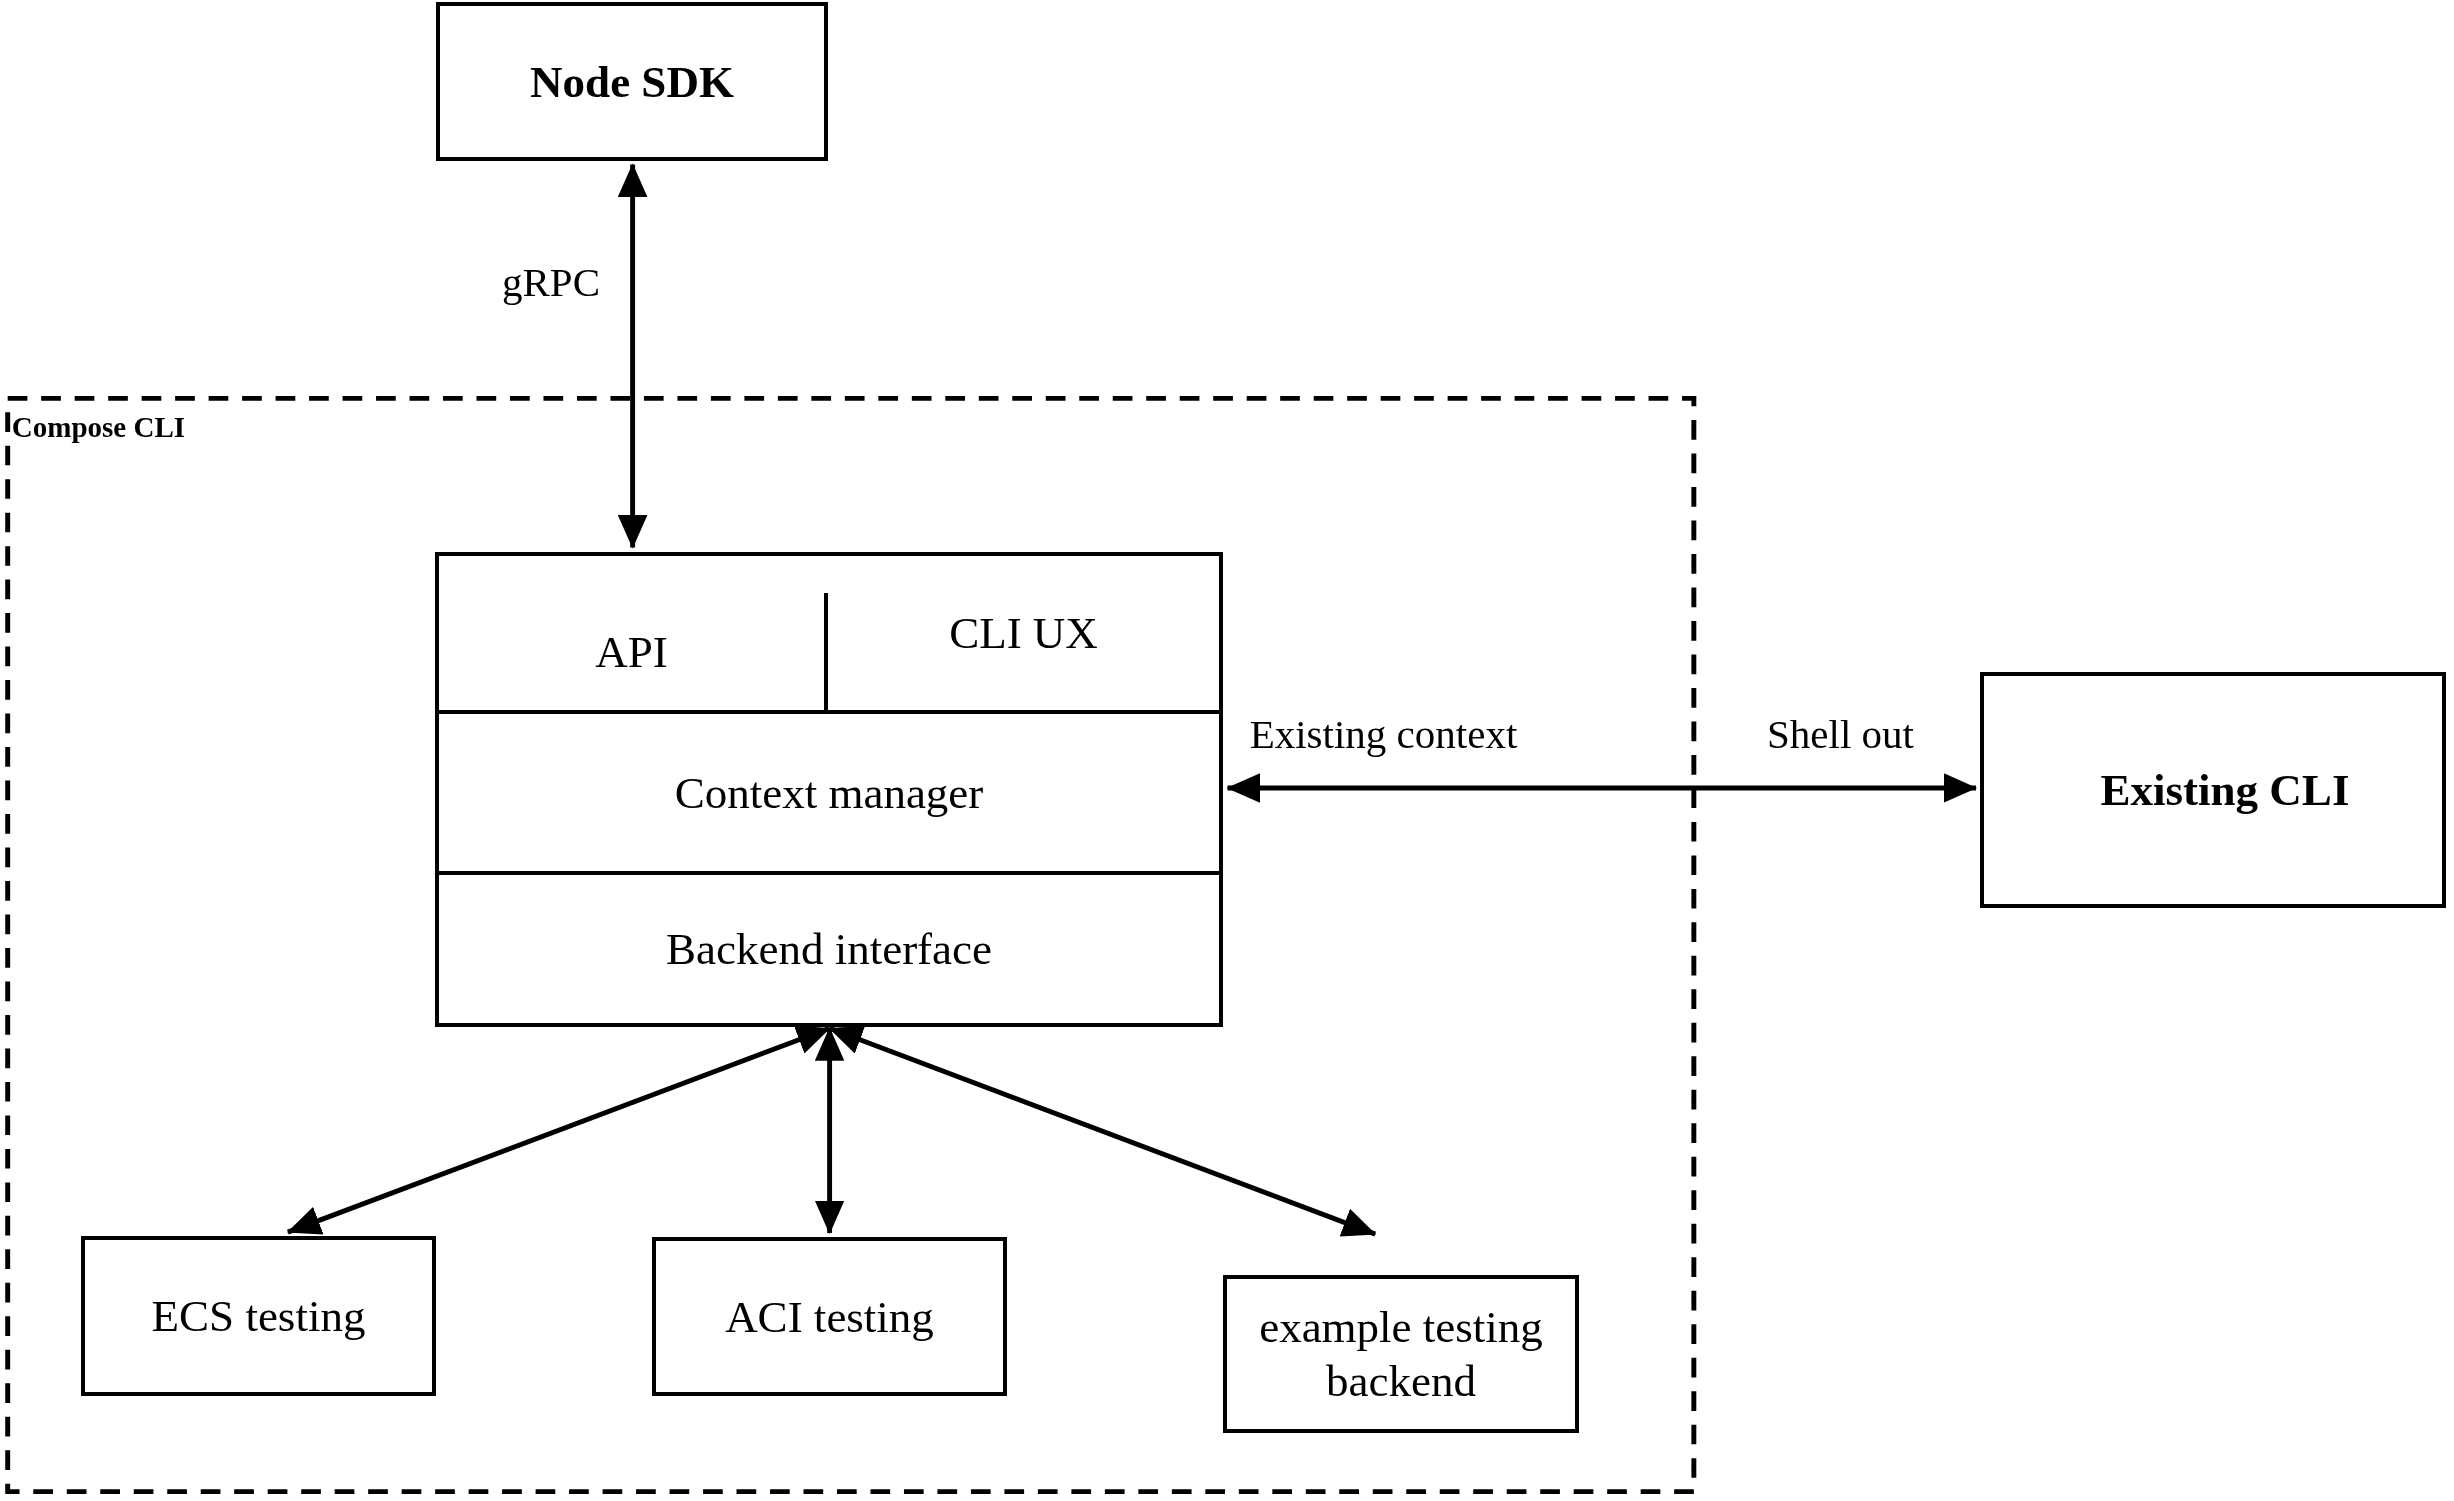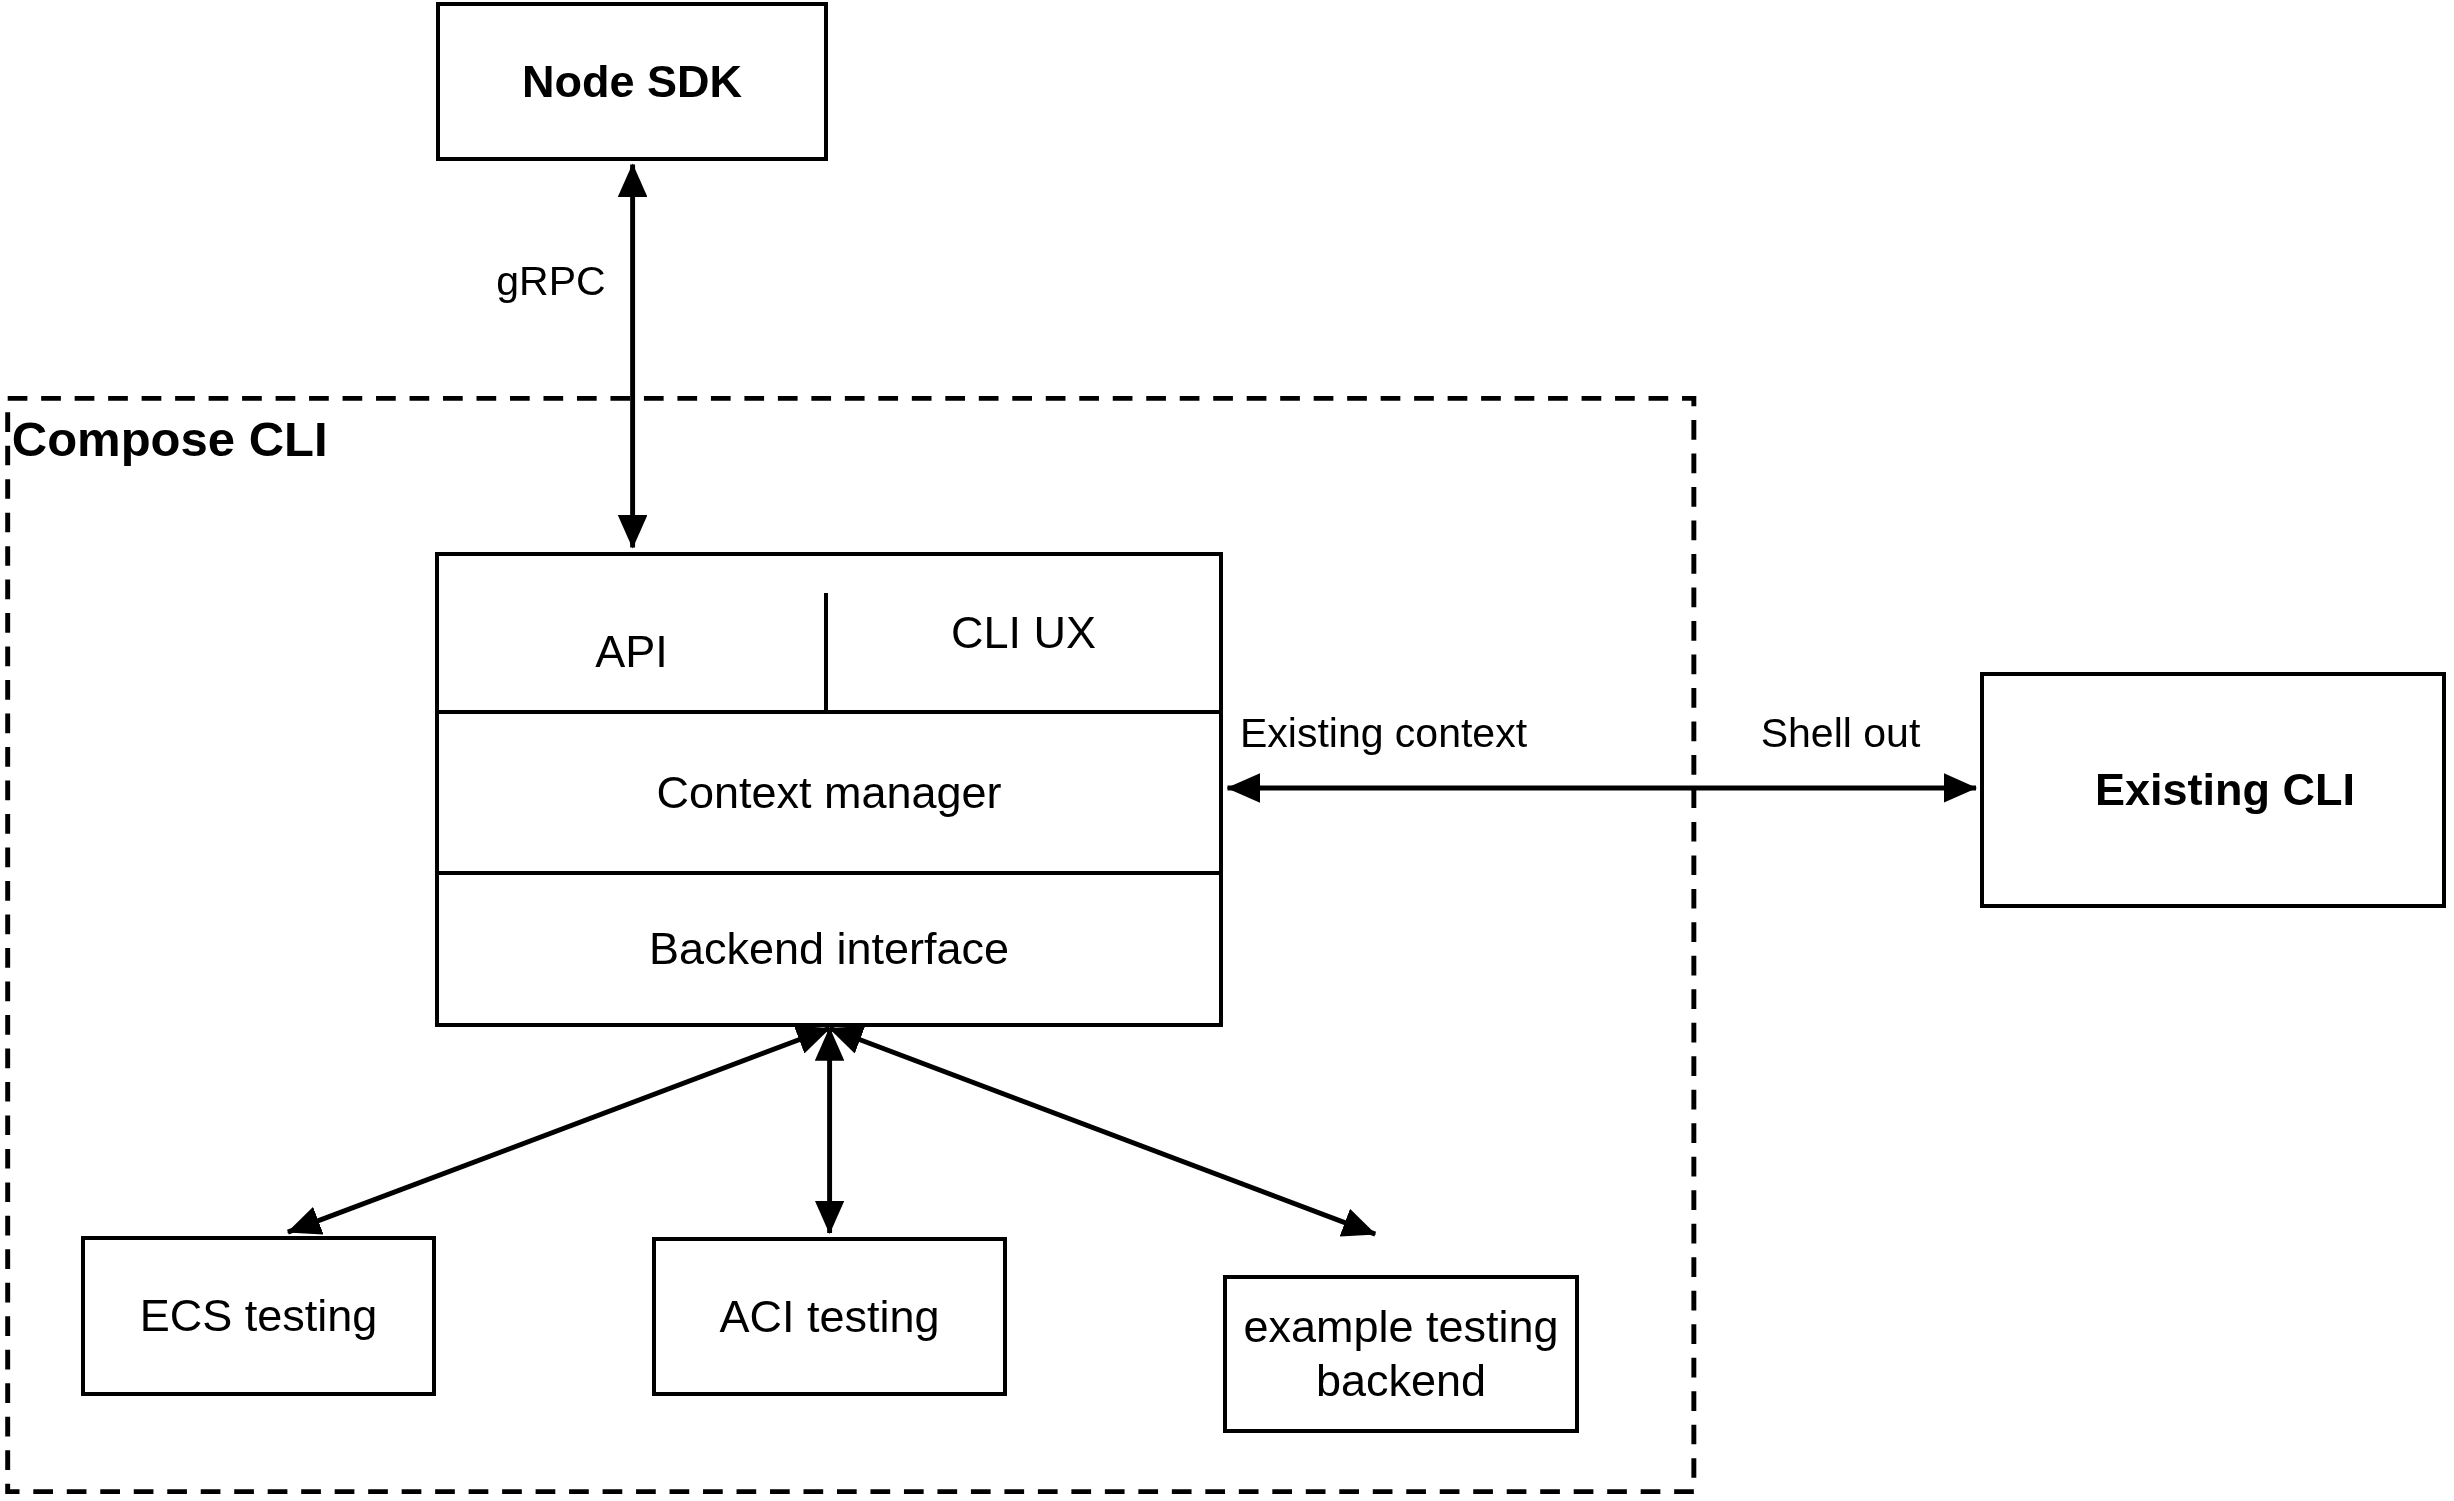--- a/index.html
+++ b/index.html
@@ -5,21 +5,21 @@
   html, body {
     margin: 0;
     padding: 0;
     background: #ffffff;
   }
   #canvas {
     position: relative;
     width: 2455px;
     height: 1501px;
     background: #ffffff;
-    font-family: Liberation Sans, sans-serif;
+    font-family: Liberation Serif, serif;
     color: #000000;
     overflow: hidden;
   }
   .box {
     position: absolute;
     box-sizing: border-box;
     background: #ffffff;
     border: 4.9px solid #000000;
     display: flex;
     align-items: center;
@@ -87,21 +87,21 @@
     text-align: right;
   }
   #example-box {
     white-space: pre-line;
     margin-top: 37px;
   }
   #compose-cli-label {
     position: absolute;
     left: 11.8px;
     top: 411px;
-    font-size: 49px;
+    font-size: 29px;
     font-weight: 700;
     white-space: nowrap;
   }
   #arrow-layer {
     position: absolute;
     left: 0; top: 0;
     width: 2455px;
     height: 1501px;
     pointer-events: none;
   }

